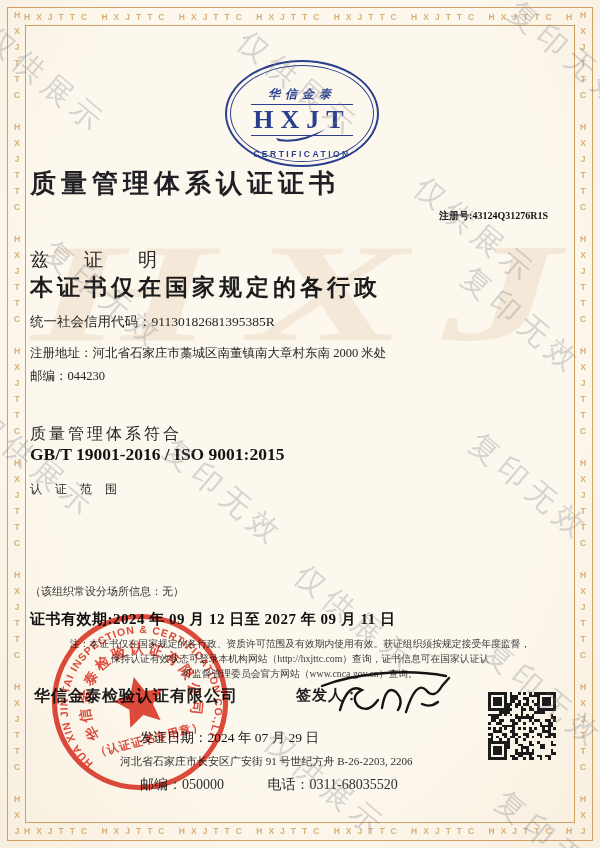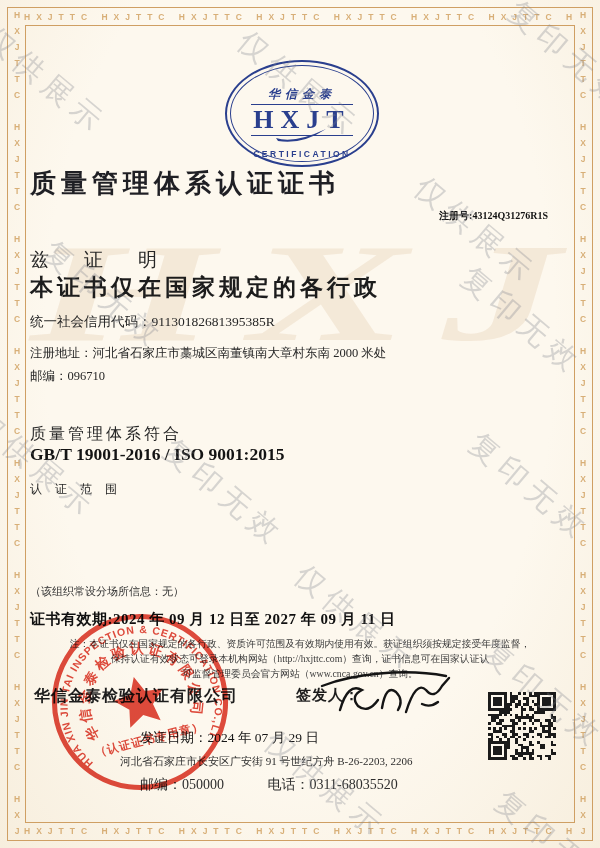--- a/index.html
+++ b/index.html
@@ -103,21 +103,21 @@
     <div class="logo-caption">CERTIFICATION</div>
   </div>
 
   <div class="abs title">质量管理体系认证证书</div>
   <div class="abs regno">注册号:43124Q31276R1S</div>
 
   <div class="abs certify">兹　证　明</div>
   <div class="abs company">本证书仅在国家规定的各行政</div>
   <div class="abs credit">统一社会信用代码：91130182681395385R</div>
   <div class="abs regaddr">注册地址：河北省石家庄市藁城区南董镇南大章村东南 2000 米处</div>
-  <div class="abs postcode">邮编：096710</div>
+  <div class="abs postcode">邮编：044230</div>
 
   <div class="abs conform">质量管理体系符合</div>
   <div class="abs standard">GB/T 19001-2016 / ISO 9001:2015</div>
   <div class="abs scopelabel">认 证 范 围</div>
   <div class="abs sitenote">（该组织常设分场所信息：无）</div>
   <div class="abs validity">证书有效期:2024 年 09 月 12 日至 2027 年 09 月 11 日</div>
 
   <div class="abs notes">
     <div>注：本证书仅在国家规定的各行政、资质许可范围及有效期内使用有效。获证组织须按规定接受年度监督，</div>
     <div>保持认证有效状态可登录本机构网站（http://hxjttc.com）查询，证书信息可在国家认证认</div>

